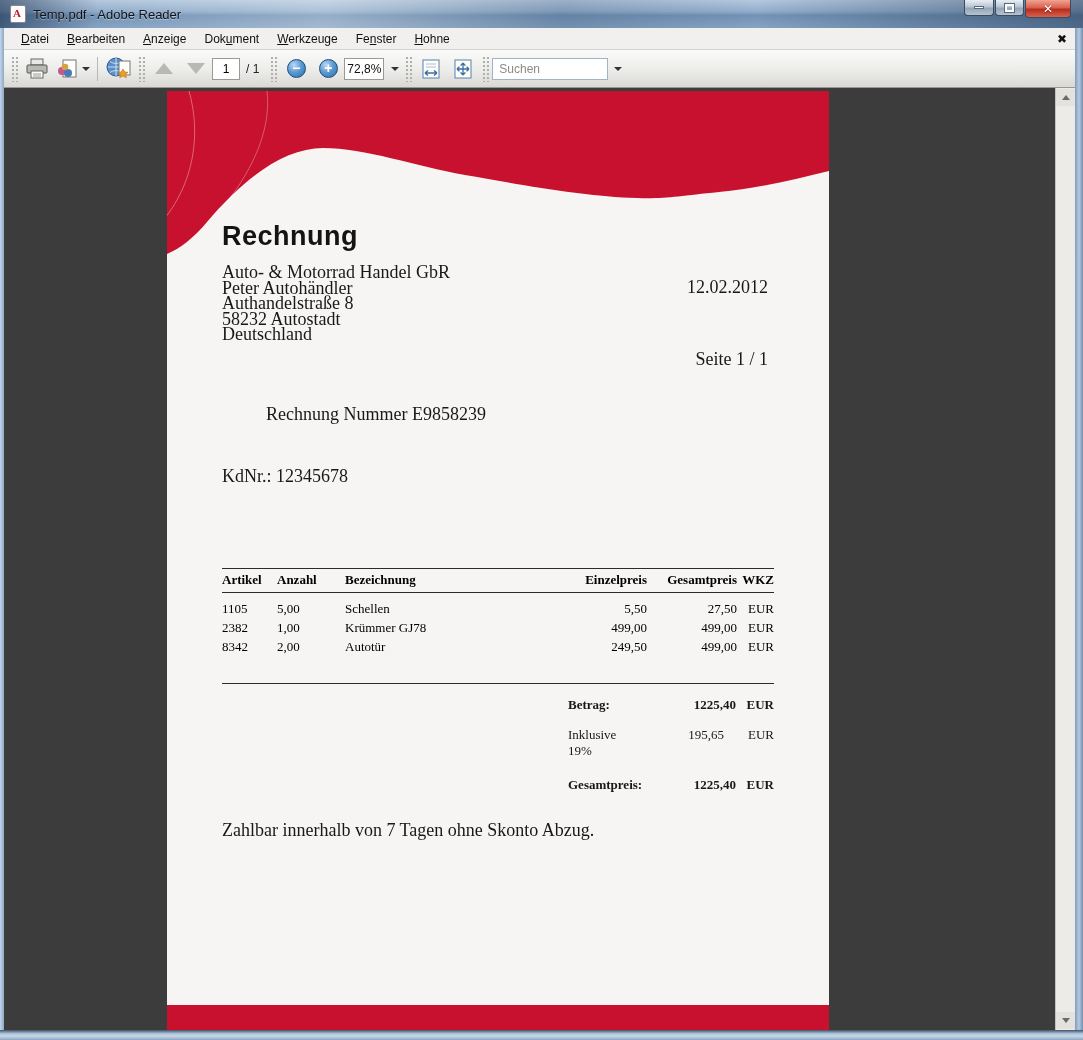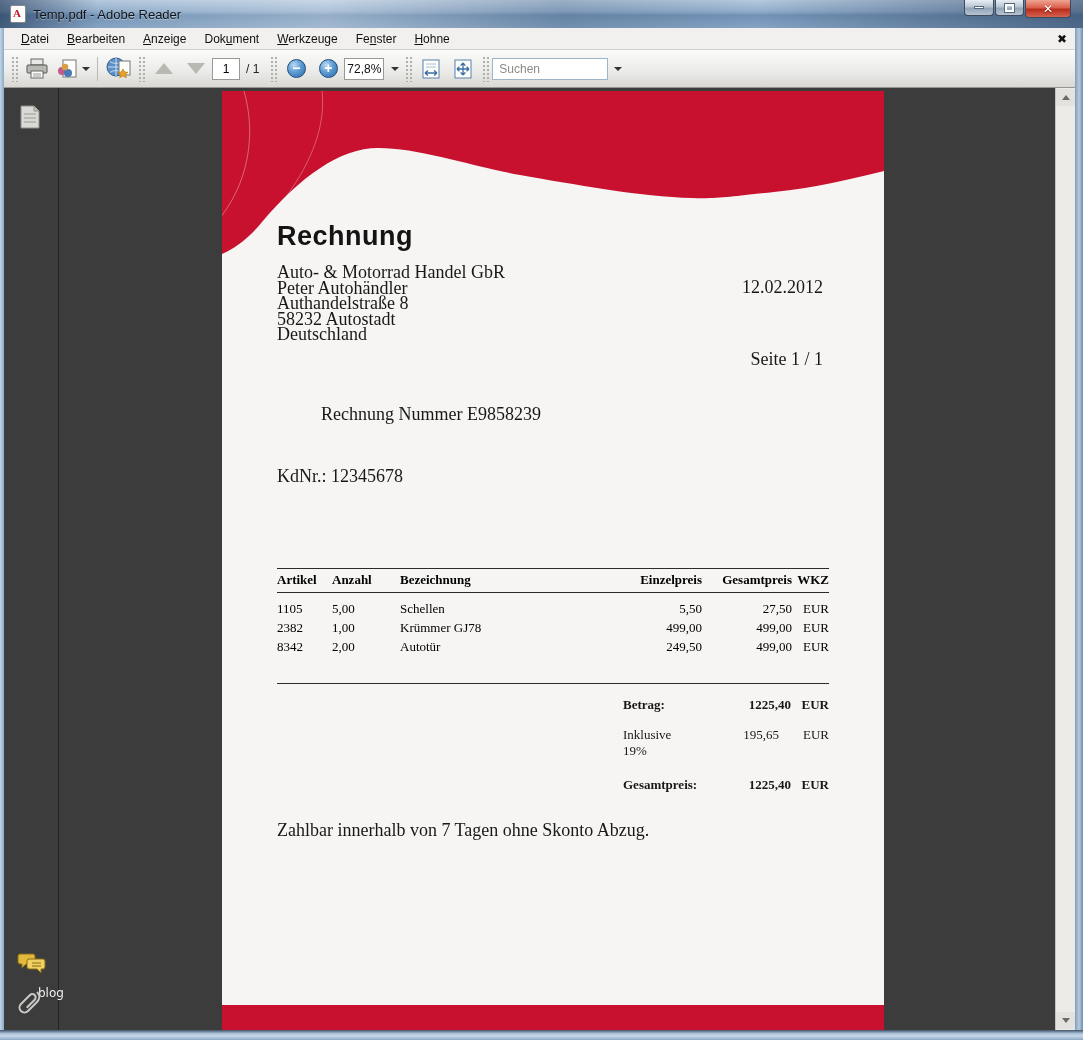--- a/index.html
+++ b/index.html
@@ -213,45 +213,20 @@
     </div>
     <div class="grip"></div>
     <input class="search-box" placeholder="Suchen" style="">
     <div class="tbtn" style="min-width:14px">
         <div class="caret"></div>
       </div>
   </div>
 
   <div class="content">
 
-    <div class="navpanel">
-      <div class="nav-icon" style="top:15px">
-        <svg width="26" height="28" viewBox="0 0 26 28">
-          <path d="M4,3 h13 l5,5 v17 h-18 z" fill="#d9d9d5" stroke="#8f8f8a"></path>
-          <path d="M17,3 v5 h5" fill="#bfbfba" stroke="#8f8f8a"></path>
-          <line x1="7" y1="11" x2="19" y2="11" stroke="#9a9a95"></line>
-          <line x1="7" y1="15" x2="19" y2="15" stroke="#9a9a95"></line>
-          <line x1="7" y1="19" x2="19" y2="19" stroke="#9a9a95"></line>
-        </svg>
-      </div>
-      <div class="nav-icon" style="top:862px">
-        <svg width="30" height="26" viewBox="0 0 30 26">
-          <path d="M3,4 h13 a2,2 0 0 1 2,2 v6 a2,2 0 0 1 -2,2 h-7 l-4,4 v-4 h-2 a2,2 0 0 1 -2,-2 v-6 a2,2 0 0 1 2,-2 z" fill="#e3b93c" stroke="#8a6d14"></path>
-          <path d="M12,9 h14 a2,2 0 0 1 2,2 v6 a2,2 0 0 1 -2,2 h-2 v4 l-4,-4 h-8 a2,2 0 0 1 -2,-2 v-6 a2,2 0 0 1 2,-2 z" fill="#f0cf63" stroke="#8a6d14"></path>
-          <line x1="15" y1="13" x2="24" y2="13" stroke="#8a6d14"></line>
-            <line x1="15" y1="16" x2="24" y2="16" stroke="#8a6d14"></line>
-        </svg>
-      </div>
-      <div class="watermark">blog</div>
-      <div class="nav-icon" style="top:898px">
-        <svg width="28" height="32" viewBox="0 0 28 32">
-          <path d="M20,6 c3,3 3,7 0,10 l-9,9 c-2,2 -5,2 -7,0 c-2,-2 -2,-5 0,-7 l9,-9 c1.3,-1.3 3.4,-1.3 4.7,0 c1.3,1.3 1.3,3.4 0,4.7 l-8,8" fill="none" stroke="#c9c9c5" stroke-width="2"></path>
-        </svg>
-      </div>
-    </div>
 
     <div class="canvas">
       <div class="page">
 
         <svg class="wave" viewBox="0 0 662 180" preserveAspectRatio="none">
           <path id="wavePath" d="M0,0 H662 V80 C630,88 592,97 552,101 C512,105 498,108 470,107 C420,106 350,93 298,84 C248,75 198,57 156,57 C118,57 78,86 40,131 C27,147 12,158 0,163 Z" fill="#c8112e"></path>
           <path d="M22,0 C34,42 28,92 -6,132" fill="none" stroke="rgba(255,255,255,0.35)" stroke-width="1"></path>
           <path d="M100,0 C104,34 90,74 56,116" fill="none" stroke="rgba(255,255,255,0.3)" stroke-width="1"></path>
         </svg>
 

